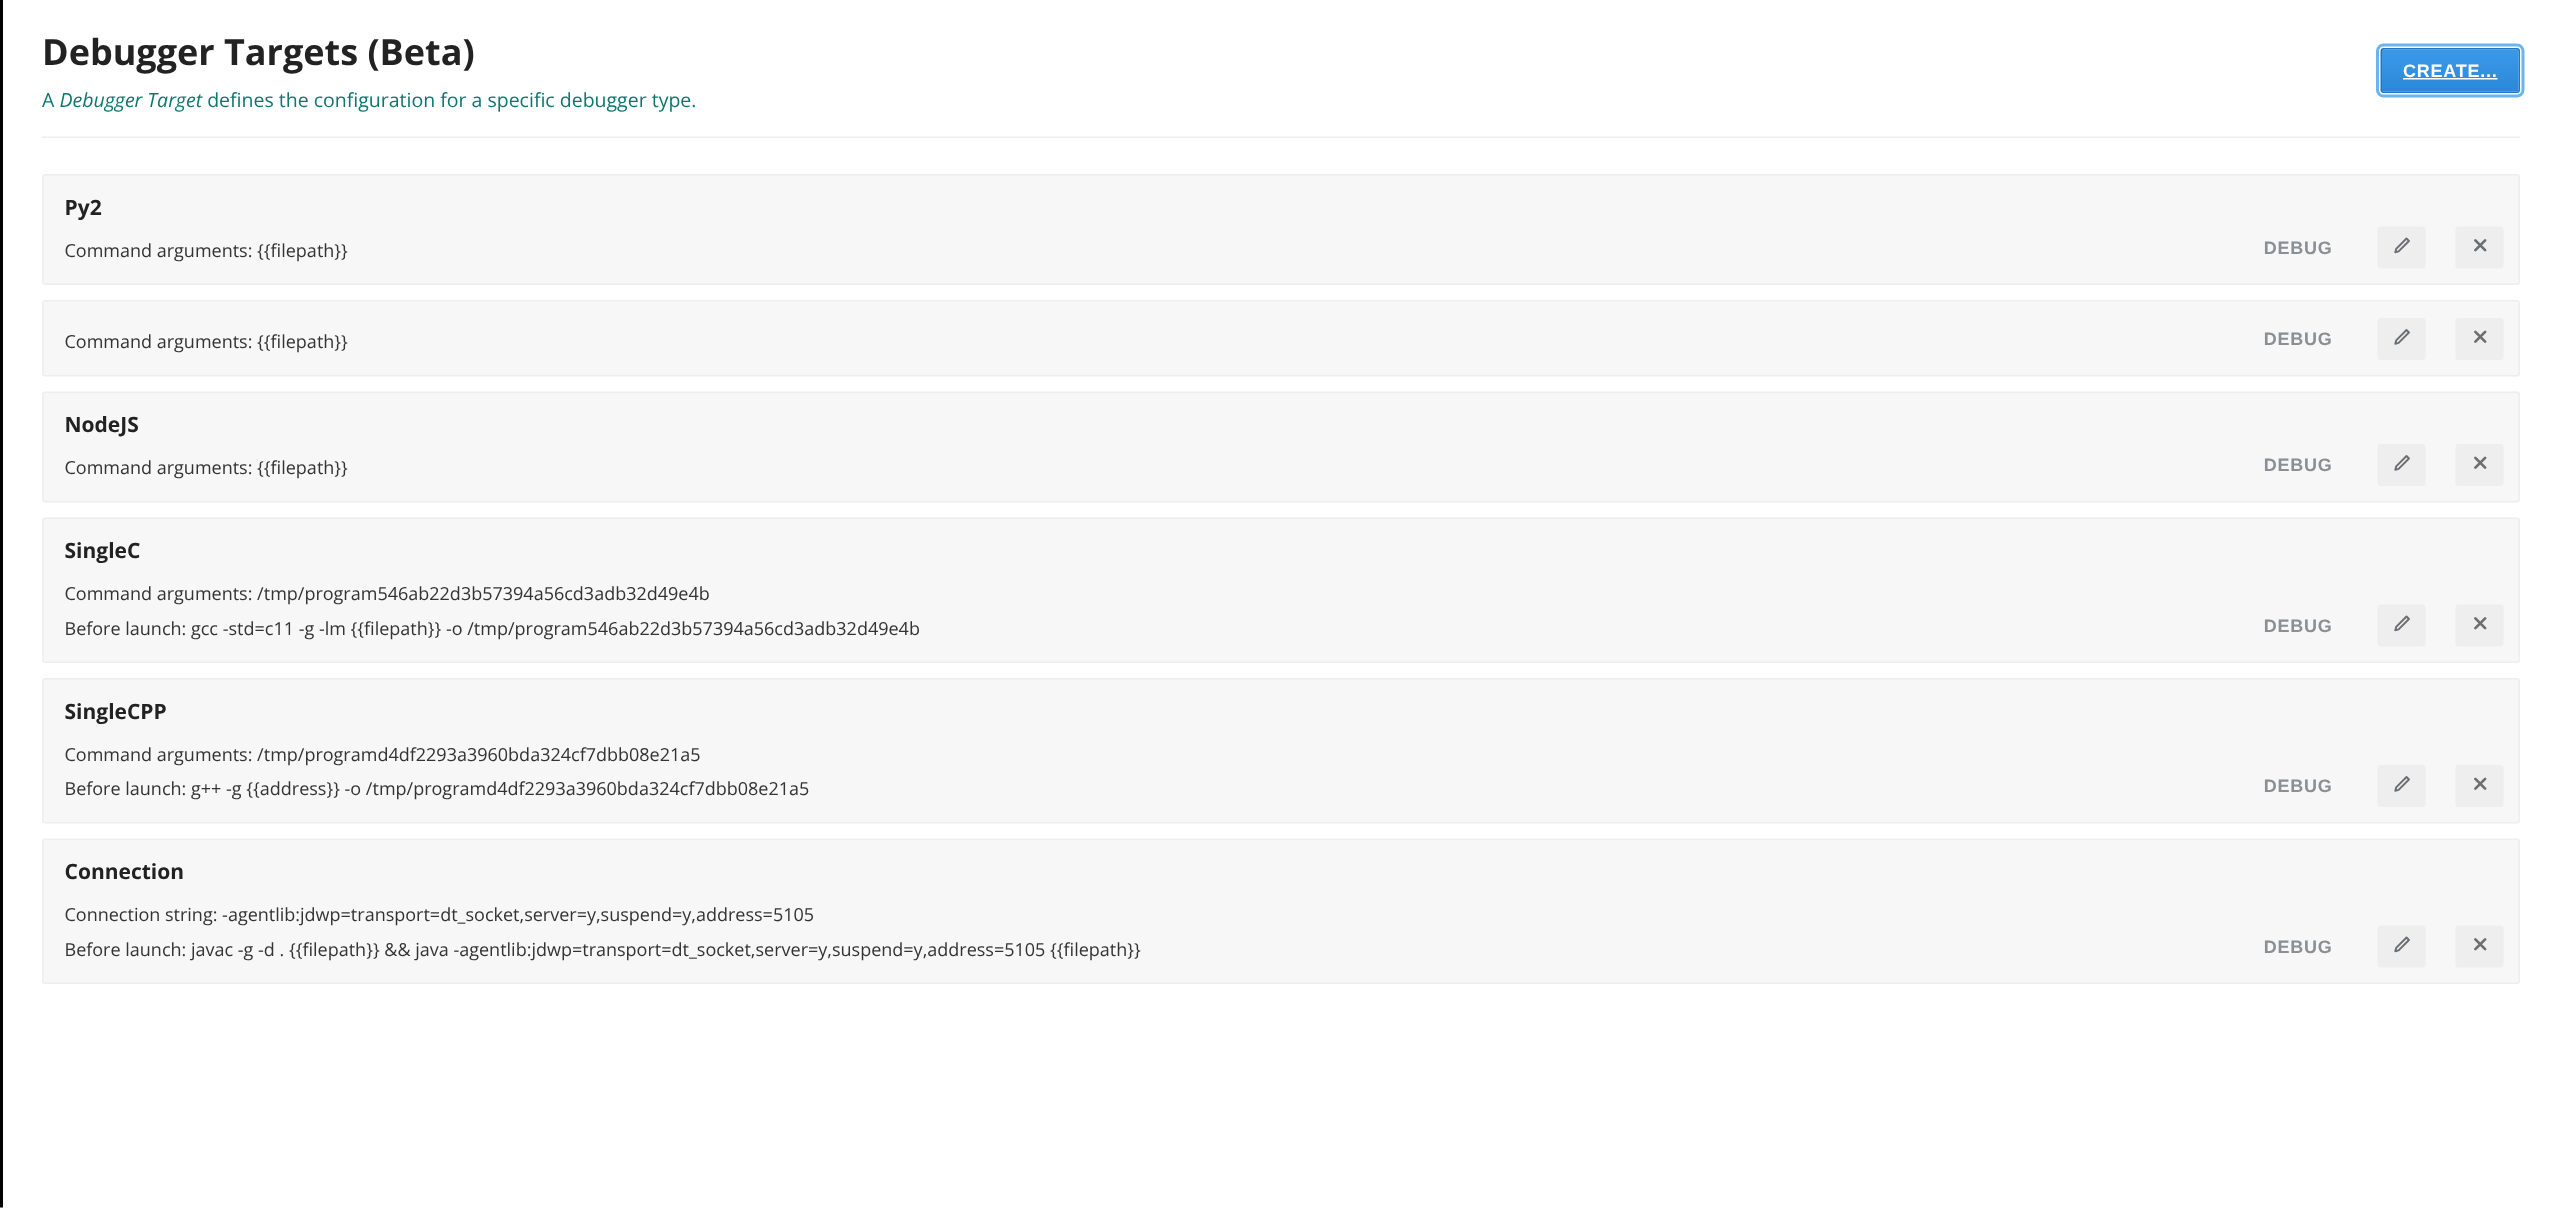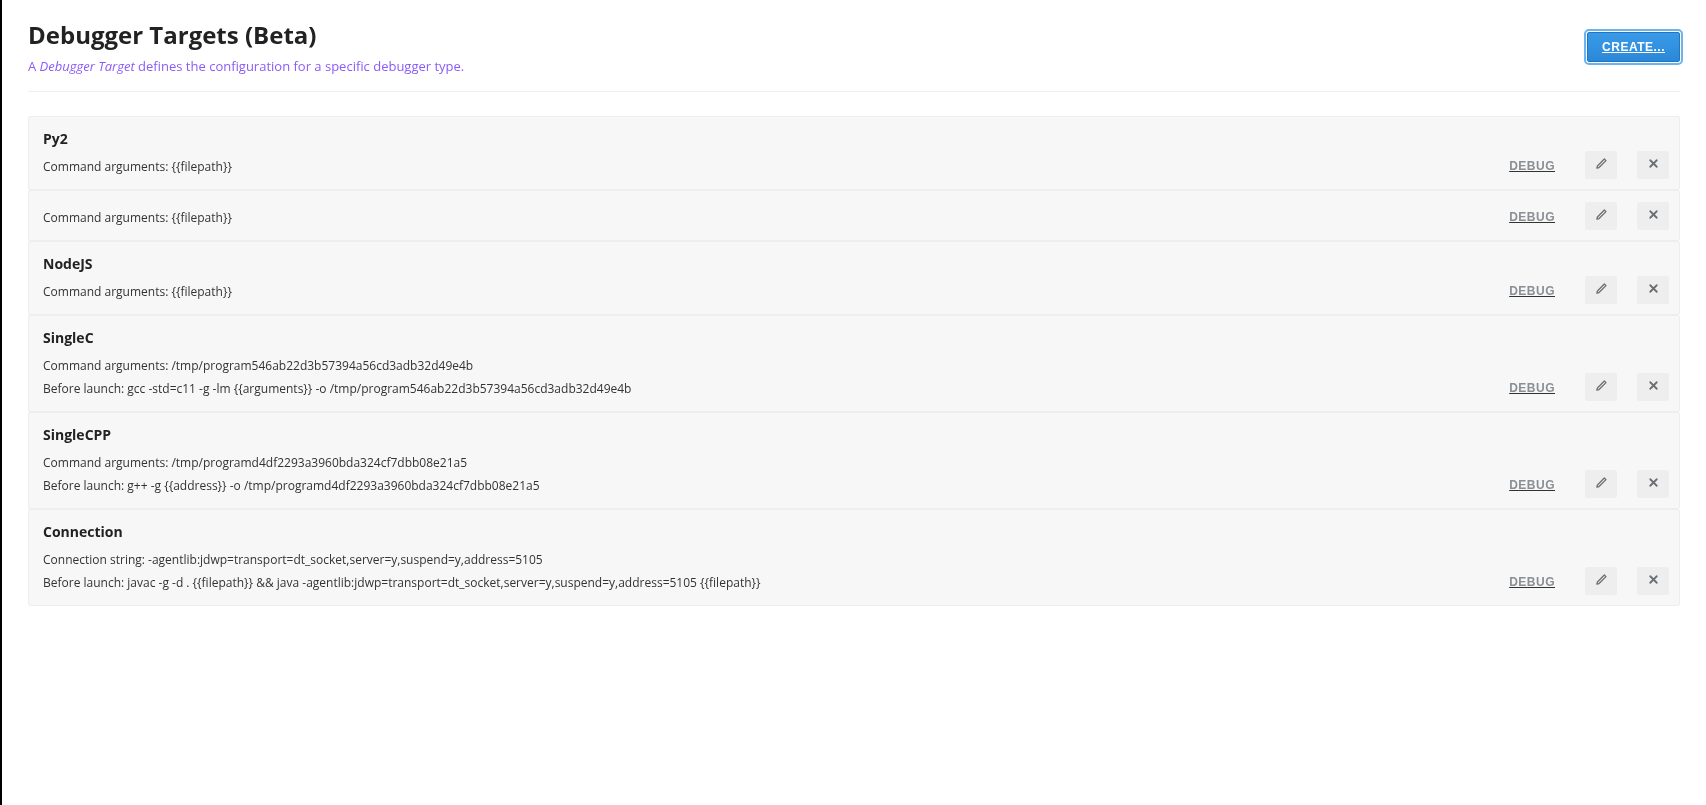--- a/index.html
+++ b/index.html
@@ -16,21 +16,21 @@
   justify-content: space-between;
   align-items: center;
 }
 .page-title {
   font-size: 24px;
   font-weight: 700;
   color: #222;
 }
 .page-desc {
   font-size: 13px;
-  color: #8b5cf6;
+  color: #0f766e;
   margin-top: 6px;
 }
 .page-desc .term { font-style: italic; }
 .create-btn {
   background: #2c92e6;
   background: linear-gradient(#3a9ae8, #2b88d8);
   color: #fff;
   border: 1px solid #1f77c2;
   outline: 2px solid #6ab4ef;
   outline-offset: 1px;
@@ -44,43 +44,43 @@
 }
 .divider {
   border: none;
   border-top: 1px solid #eee;
   margin: 16px 0 24px 0;
 }
 .target-card {
   background: #f7f7f7;
   border: 1px solid #eee;
   border-radius: 2px;
+  margin-bottom: 10px;
   padding: 12px 14px 14px 14px;
   position: relative;
 }
 .target-name {
   font-size: 14px;
   font-weight: 700;
   color: #222;
   margin-bottom: 10px;
 }
 .target-line {
   font-size: 12px;
   color: #333;
   margin-top: 6px;
 }
 .target-line .label { }
 .card-actions {
   position: absolute;
   right: 10px;
   bottom: 10px;
   display: flex;
-  align-items: flex-end;
+  align-items: center;
   gap: 20px;
-  text-decoration: underline;
 }
 .debug-btn {
   background: transparent;
   border: none;
   color: #8a8f94;
   font-size: 12px;
   font-weight: 600;
   letter-spacing: 0.5px;
   padding: 6px 10px;
   cursor: pointer;
@@ -161,21 +161,21 @@
         <button class="icon-btn">
           <span><svg viewBox="0 0 16 16" fill="none" stroke="currentColor" stroke-width="2.2" stroke-linecap="round">
               <path d="M4 4l8 8M12 4l-8 8"></path>
             </svg></span>
         </button>
       </div>
     </div>
     <div class="target-card">
       <div class="target-name">SingleC</div>
       <div class="target-line"><span class="label">Command arguments: </span><span>/tmp/program546ab22d3b57394a56cd3adb32d49e4b</span></div>
-      <div class="target-line"><span class="label">Before launch: </span><span>gcc -std=c11 -g -lm {{arguments}} -o /tmp/program546ab22d3b57394a56cd3adb32d49e4b</span></div>
+      <div class="target-line"><span class="label">Before launch: </span><span>gcc -std=c11 -g -lm {{filepath}} -o /tmp/program546ab22d3b57394a56cd3adb32d49e4b</span></div>
       <div class="card-actions">
         <button class="debug-btn">DEBUG</button>
         <button class="icon-btn">
           <span><svg viewBox="0 0 16 16" fill="none" stroke="currentColor" stroke-width="1.6" stroke-linecap="round" stroke-linejoin="round">
               <path d="M11.5 2.5l2 2L5 13l-2.7.7L3 11l8.5-8.5z"></path>
             </svg></span>
         </button>
         <button class="icon-btn">
           <span><svg viewBox="0 0 16 16" fill="none" stroke="currentColor" stroke-width="2.2" stroke-linecap="round">
               <path d="M4 4l8 8M12 4l-8 8"></path>

